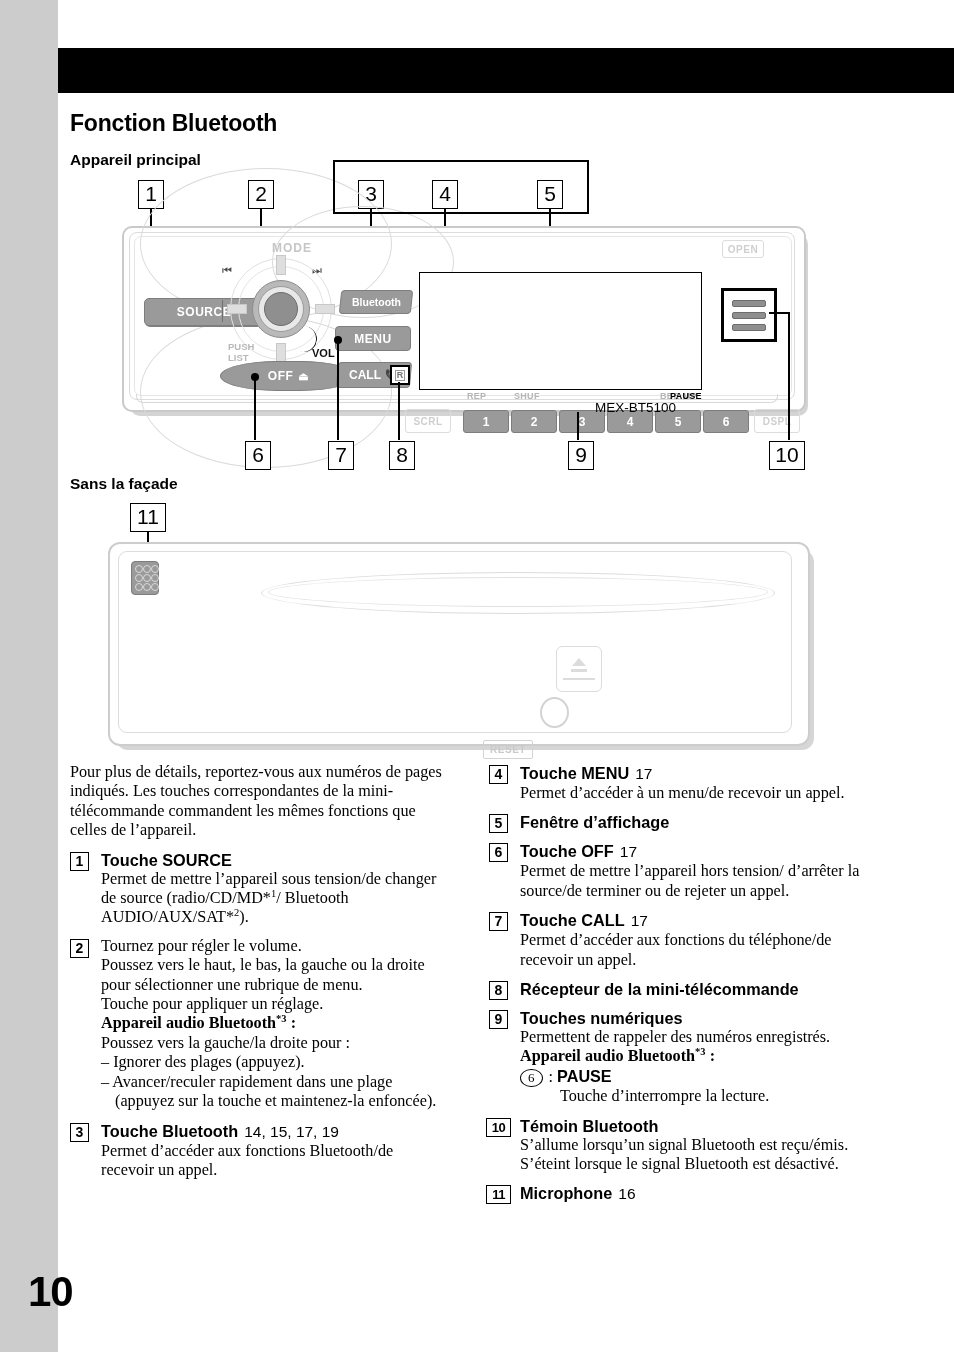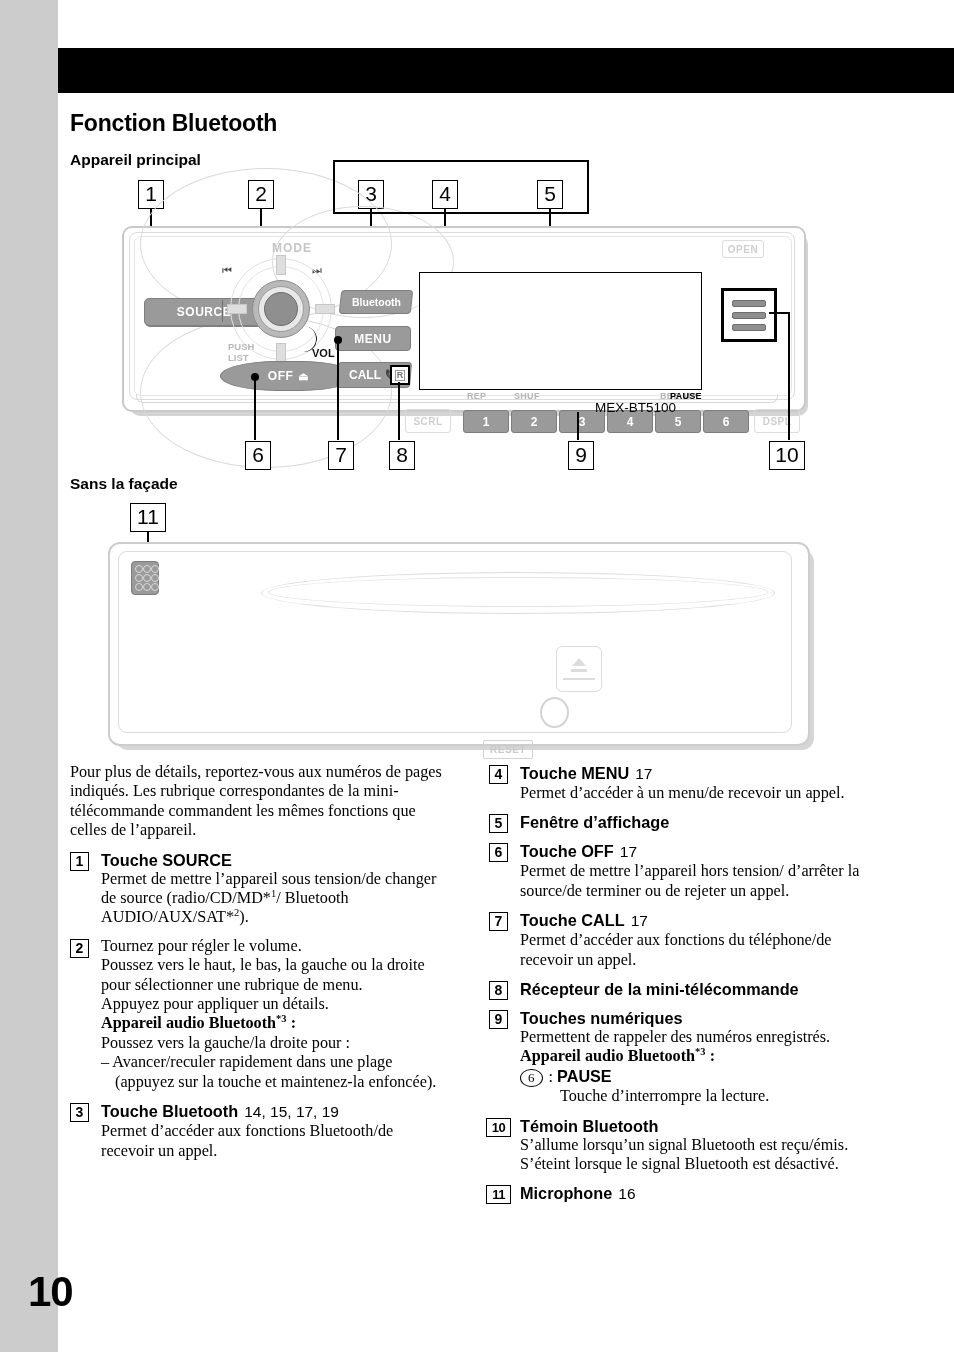--- a/index.html
+++ b/index.html
@@ -347,35 +347,36 @@
     <div class="tri"></div>
     <div class="b1"></div>
     <div class="b2"></div>
   </div>
   <div class="reset-box">RESET</div>
   <div class="reset-hole"></div>
 </div>
 
 <div class="col" id="colL">
 
-  <p class="intro">Pour plus de détails, reportez-vous aux numéros de pages indiqués. Les rubrique correspondantes de la mini-télécommande commandent les mêmes fonctions que celles de l’appareil.</p>
+  <p class="intro">Pour plus de détails, reportez-vous aux numéros de pages indiqués. Les touches correspondantes de la mini-télécommande commandent les mêmes fonctions que celles de l’appareil.</p>
 
   <div class="entry">
     <span class="nbox">1</span>
     <h3><span>Touche SOURCE</span></h3>
     <p>Permet de mettre l’appareil sous tension/de changer de source (radio/CD/MD*<sup>1</sup>/ Bluetooth AUDIO/AUX/SAT*<sup>2</sup>).</p>
   </div>
 
   <div class="entry">
     <span class="nbox">2</span>
     <p>Tournez pour régler le volume.</p>
     <p>Poussez vers le haut, le bas, la gauche ou la droite pour sélectionner une rubrique de menu.</p>
-    <p>Appuyez pour appliquer un détails.</p>
+    <p>Touche pour appliquer un réglage.</p>
     <p class="bserif"><span>Appareil audio Bluetooth</span><sup>*3</sup><span> :</span></p>
     <p>Poussez vers la gauche/la droite pour :</p>
+    <p class="ind">– Ignorer des plages (appuyez).</p>
     <p class="ind">– Avancer/reculer rapidement dans une plage (appuyez sur la touche et maintenez-la enfoncée).</p>
   </div>
 
   <div class="entry">
     <span class="nbox">3</span>
     <h3><span>Touche Bluetooth</span><span class="pg">14, 15, 17, 19</span></h3>
     <p>Permet d’accéder aux fonctions Bluetooth/de recevoir un appel.</p>
   </div>
 
 </div>

